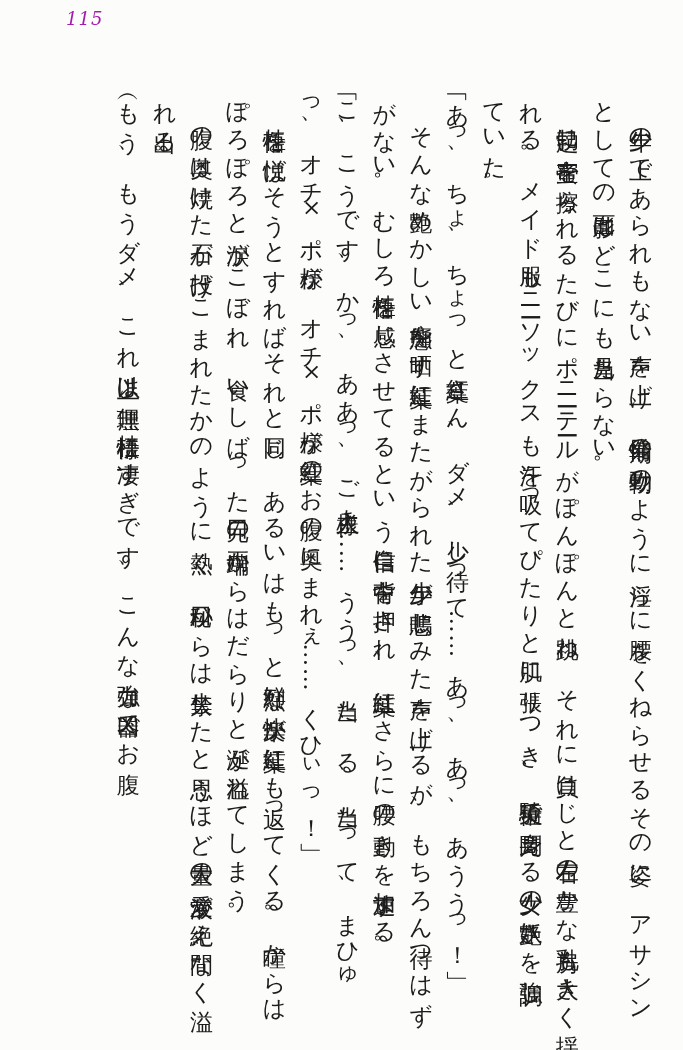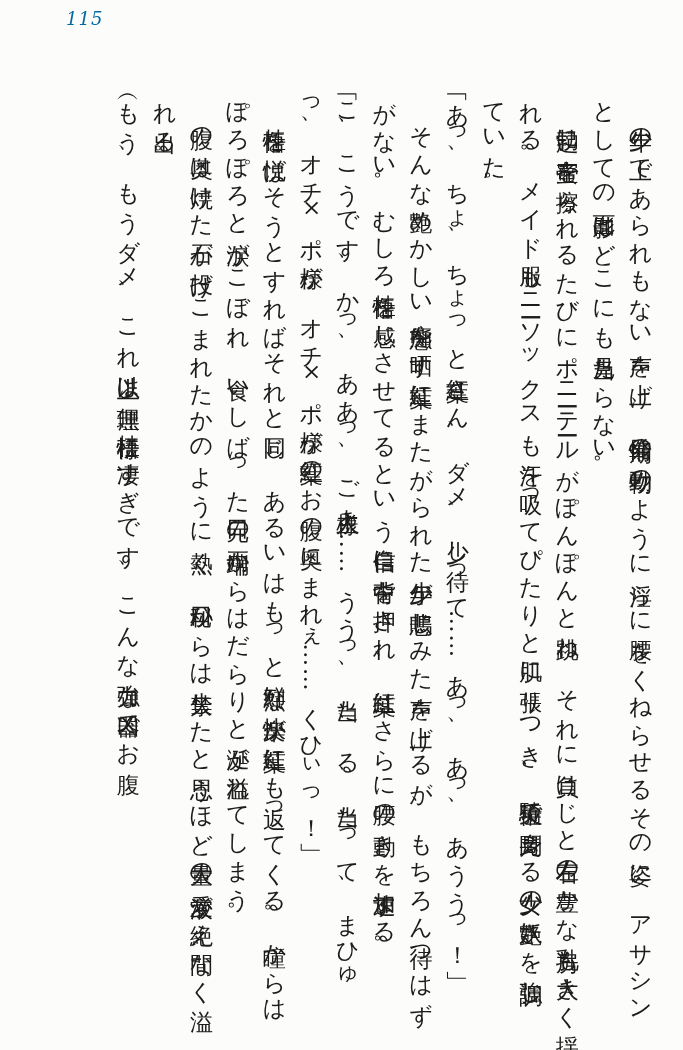--- a/index.html
+++ b/index.html
@@ -18,21 +18,21 @@
     color: #1c1c1c;
     font-family: "DejaVu Serif", "Liberation Serif", serif;
   }
   .page-number {
     position: absolute;
     top: 8px;
     left: 66px;
     font-size: 18px;
     font-style: italic;
     letter-spacing: 1px;
-    color: #0369a1;
+    color: #a21caf;
   }
   .text-block {
     position: absolute;
     top: 86px;
     right: 24px;
     height: 934px;
     width: 624px;
     writing-mode: vertical-rl;
     text-orientation: mixed;
     font-size: 23px;

